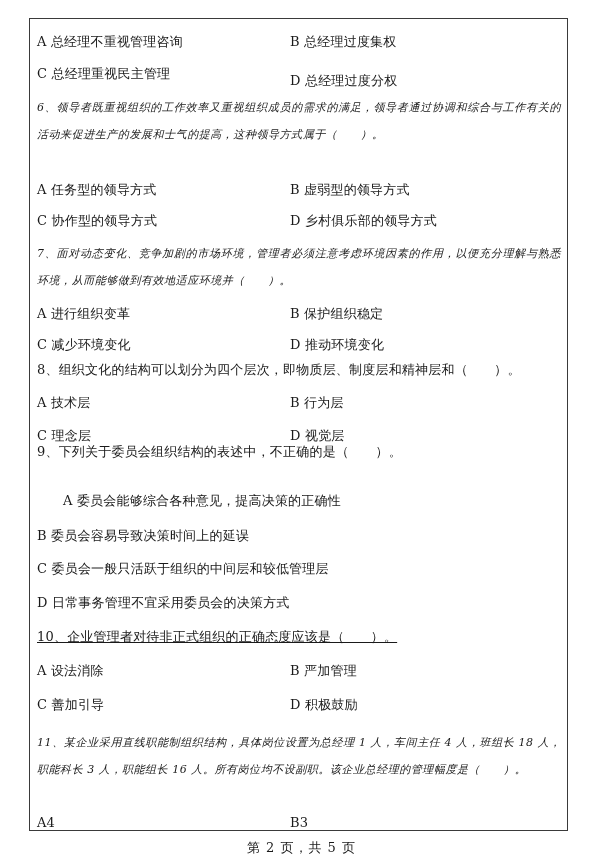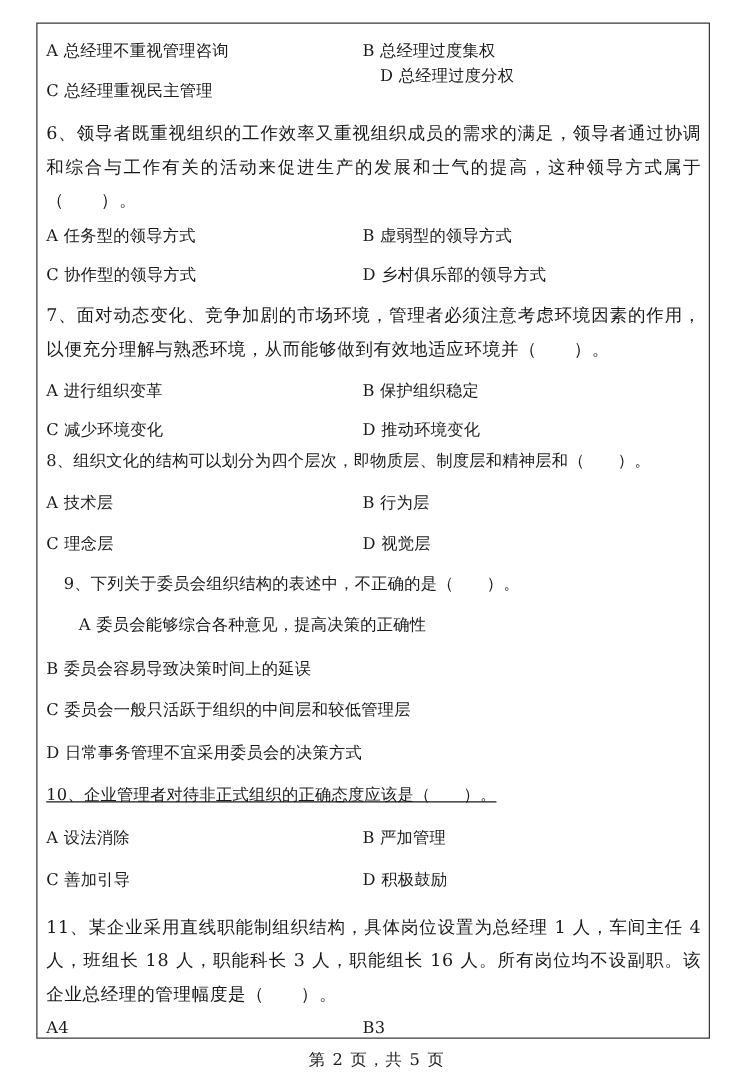--- a/index.html
+++ b/index.html
@@ -30,64 +30,65 @@
       font-size: 13px;
       line-height: 18px;
       white-space: nowrap;
       letter-spacing: 0.2px;
     }
     .col-b { left: 290px; }
     .q-text {
       position: absolute;
       left: 37px;
       width: 524px;
-      font-size: 14px;
+      font-size: 11px;
       line-height: 27px;
       letter-spacing: 0.55px;
       text-align: justify;
+      font-style: italic;
     }
     .footer {
       position: absolute;
       top: 839px;
       left: 0;
       width: 603px;
       text-align: center;
       font-size: 13px;
       letter-spacing: 1px;
     }
   </style>
 </head>
 <body>
 
 <div class="frame"></div>
 
 <div class="line" style="top:33px;">A 总经理不重视管理咨询</div>
 <div class="line col-b" style="top:33px;">B 总经理过度集权</div>
 <div class="line" style="top:65px;">C 总经理重视民主管理</div>
-<div class="line col-b" style="top:53px;margin-left:14px;">D 总经理过度分权</div>
+<div class="line col-b" style="top:72px;">D 总经理过度分权</div>
 
 <div class="q-text" style="top:94px;">6、领导者既重视组织的工作效率又重视组织成员的需求的满足，领导者通过协调和综合与工作有关的活动来促进生产的发展和士气的提高，这种领导方式属于（　　）。</div>
 <div class="line" style="top:181px;">A 任务型的领导方式</div>
 <div class="line col-b" style="top:181px;">B 虚弱型的领导方式</div>
 <div class="line" style="top:212px;">C 协作型的领导方式</div>
 <div class="line col-b" style="top:212px;">D 乡村俱乐部的领导方式</div>
 
 <div class="q-text" style="top:240px;">7、面对动态变化、竞争加剧的市场环境，管理者必须注意考虑环境因素的作用，以便充分理解与熟悉环境，从而能够做到有效地适应环境并（　　）。</div>
 <div class="line" style="top:305px;">A 进行组织变革</div>
 <div class="line col-b" style="top:305px;text-align:right;">B 保护组织稳定</div>
 <div class="line" style="top:336px;">C 减少环境变化</div>
 <div class="line col-b" style="top:336px;">D 推动环境变化</div>
 
 <div class="line" style="top:361px;text-align:right;">8、组织文化的结构可以划分为四个层次，即物质层、制度层和精神层和（　　）。</div>
 <div class="line" style="top:394px;">A 技术层</div>
 <div class="line col-b" style="top:394px;">B 行为层</div>
 <div class="line" style="top:427px;">C 理念层</div>
 <div class="line col-b" style="top:427px;">D 视觉层</div>
 
-<div class="line" style="top:459px;margin-left:14px;">9、下列关于委员会组织结构的表述中，不正确的是（　　）。</div>
+<div class="line" style="top:443px;">9、下列关于委员会组织结构的表述中，不正确的是（　　）。</div>
 <div class="line" style="top:492px;margin-left:26px;">A 委员会能够综合各种意见，提高决策的正确性</div>
 <div class="line" style="top:527px;">B 委员会容易导致决策时间上的延误</div>
 <div class="line" style="top:560px;">C 委员会一般只活跃于组织的中间层和较低管理层</div>
 <div class="line" style="top:594px;">D 日常事务管理不宜采用委员会的决策方式</div>
 
 <div class="line" style="top:628px;text-decoration:underline;">10、企业管理者对待非正式组织的正确态度应该是（　　）。</div>
 <div class="line" style="top:662px;">A 设法消除</div>
 <div class="line col-b" style="top:662px;">B 严加管理</div>
 <div class="line" style="top:696px;">C 善加引导</div>
 <div class="line col-b" style="top:696px;">D 积极鼓励</div>

